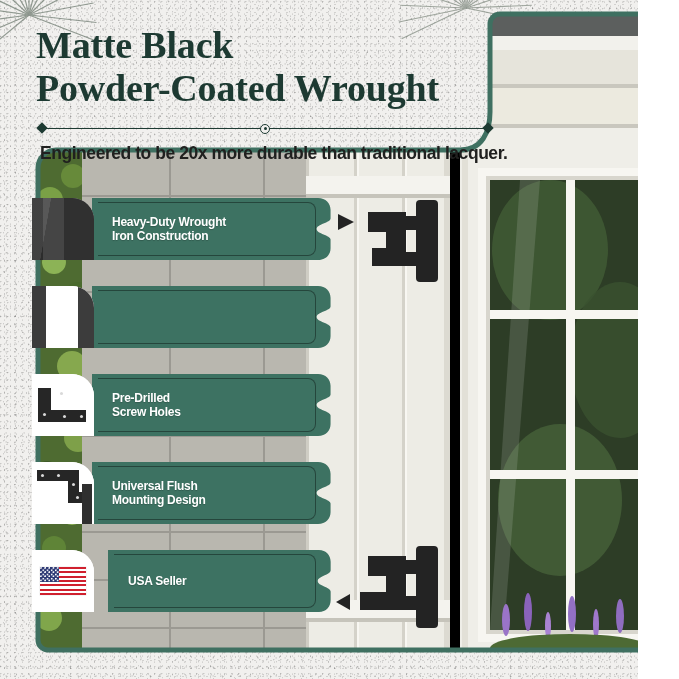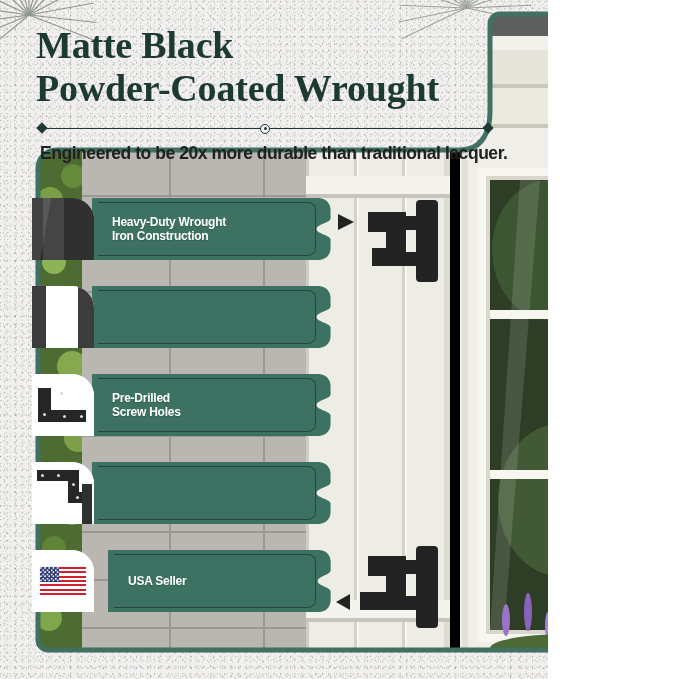--- a/index.html
+++ b/index.html
@@ -8,21 +8,21 @@
     padding: 0;
     background: #ffffff;
   }
   body {
     font-family: "Liberation Sans", sans-serif;
   }
 
   
   #infographic {
     position: relative;
-    width: 548px;
+    width: 638px;
     height: 679px;
     overflow: hidden;
     background: #eab308;
   }
 
   
   .paper-texture {
     position: absolute;
     inset: 0;
     background-color: #f1f0ee;
@@ -546,20 +546,22 @@
           <span class="L" style="left:36px; top:30px; width:22px; height:11px;"></span>
           <span class="L" style="left:50px; top:22px; width:10px; height:40px; background:#2f2f2f;"></span>
           <span class="dot" style="left:9px;  top:12px;"></span>
           <span class="dot" style="left:25px; top:12px;"></span>
           <span class="dot" style="left:40px; top:21px;"></span>
           <span class="dot" style="left:44px; top:34px;"></span>
         </div>
       </div>
       <div class="banner">
         <span class="banner-inner"></span>
+        <span class="badge-label">Universal Flush
+Mounting Design</span>
       </div>
     </div>
 
     <div class="badge">
       <div class="thumb">
         <div class="thumb-art art-flag">
           <span class="flag">
             <span class="canton"></span>
           </span>
         </div>

